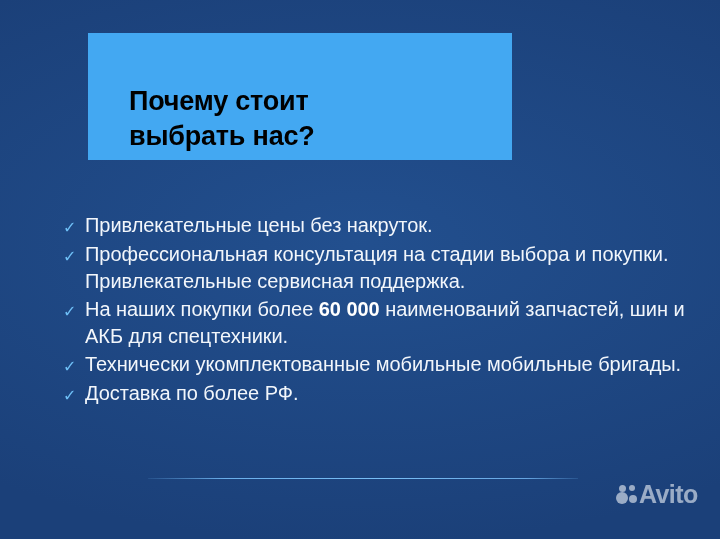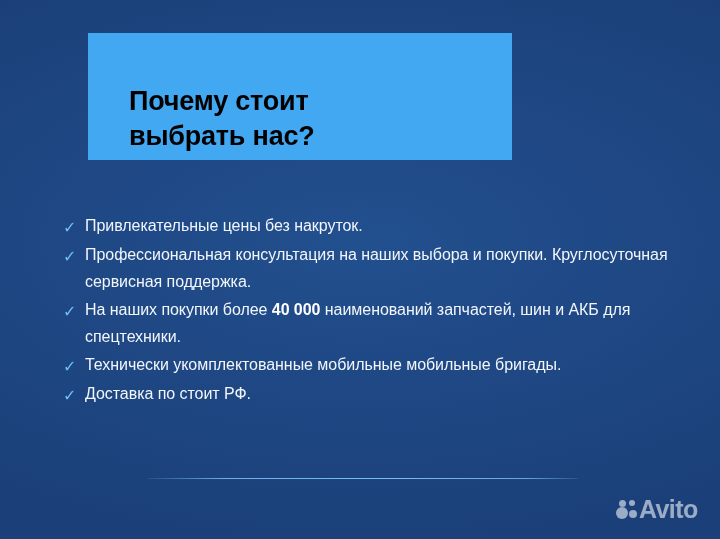--- a/index.html
+++ b/index.html
@@ -70,21 +70,21 @@
     padding-top: 3px;
     color: #6fc0f7;
     font-size: 16px;
     line-height: 25px;
     font-weight: bold;
     text-align: left;
   }
   .bullet-text {
     flex: 1 1 auto;
     color: #f2f6fb;
-    font-size: 16px;
+    font-size: 20px;
     line-height: 27px;
     letter-spacing: -0.05px;
   }
   .bullet-text b {
     font-weight: bold;
     color: #ffffff;
   }
 
   
   .divider {
@@ -98,21 +98,21 @@
         rgba(110,180,240,0.95) 18%,
         rgba(120,190,245,1) 55%,
         rgba(110,175,235,0.9) 88%,
         rgba(90,160,225,0.2) 100%);
   }
 
   
   .watermark {
     position: absolute;
     left: 616px;
-    top: 497px;
+    top: 482px;
     display: flex;
     align-items: center;
     opacity: 0.62;
     text-align: right;
   }
   .avito-logo {
     flex: 0 0 auto;
     width: 21px;
     height: 21px;
     position: relative;
@@ -145,33 +145,33 @@
 выбрать нас?</div>
   </div>
 
   <ul class="bullets" id="bullets">
       <li class="bullet">
         <span class="check-icon">✓</span>
         <span class="bullet-text"><span>Привлекательные цены без накруток.</span></span>
       </li>
       <li class="bullet">
         <span class="check-icon">✓</span>
-        <span class="bullet-text"><span>Профессиональная консультация на наших выбора и покупки. Круглосуточная сервисная поддержка.</span></span>
+        <span class="bullet-text"><span>Профессиональная консультация на стадии выбора и покупки. Привлекательные сервисная поддержка.</span></span>
       </li>
       <li class="bullet">
         <span class="check-icon">✓</span>
-        <span class="bullet-text"><span>На наших покупки более </span><b>40 000</b><span> наименований запчастей, шин и АКБ для спецтехники.</span></span>
+        <span class="bullet-text"><span>На наших покупки более </span><b>60 000</b><span> наименований запчастей, шин и АКБ для спецтехники.</span></span>
       </li>
       <li class="bullet">
         <span class="check-icon">✓</span>
         <span class="bullet-text"><span>Технически укомплектованные мобильные мобильные бригады.</span></span>
       </li>
       <li class="bullet">
         <span class="check-icon">✓</span>
-        <span class="bullet-text"><span>Доставка по стоит РФ.</span></span>
+        <span class="bullet-text"><span>Доставка по более РФ.</span></span>
       </li>
     </ul>
 
   <div class="divider"></div>
 
   <div class="watermark">
     <span class="avito-logo">
       <span class="dot dot-big"></span>
       <span class="dot dot-top"></span>
       <span class="dot dot-right"></span>

